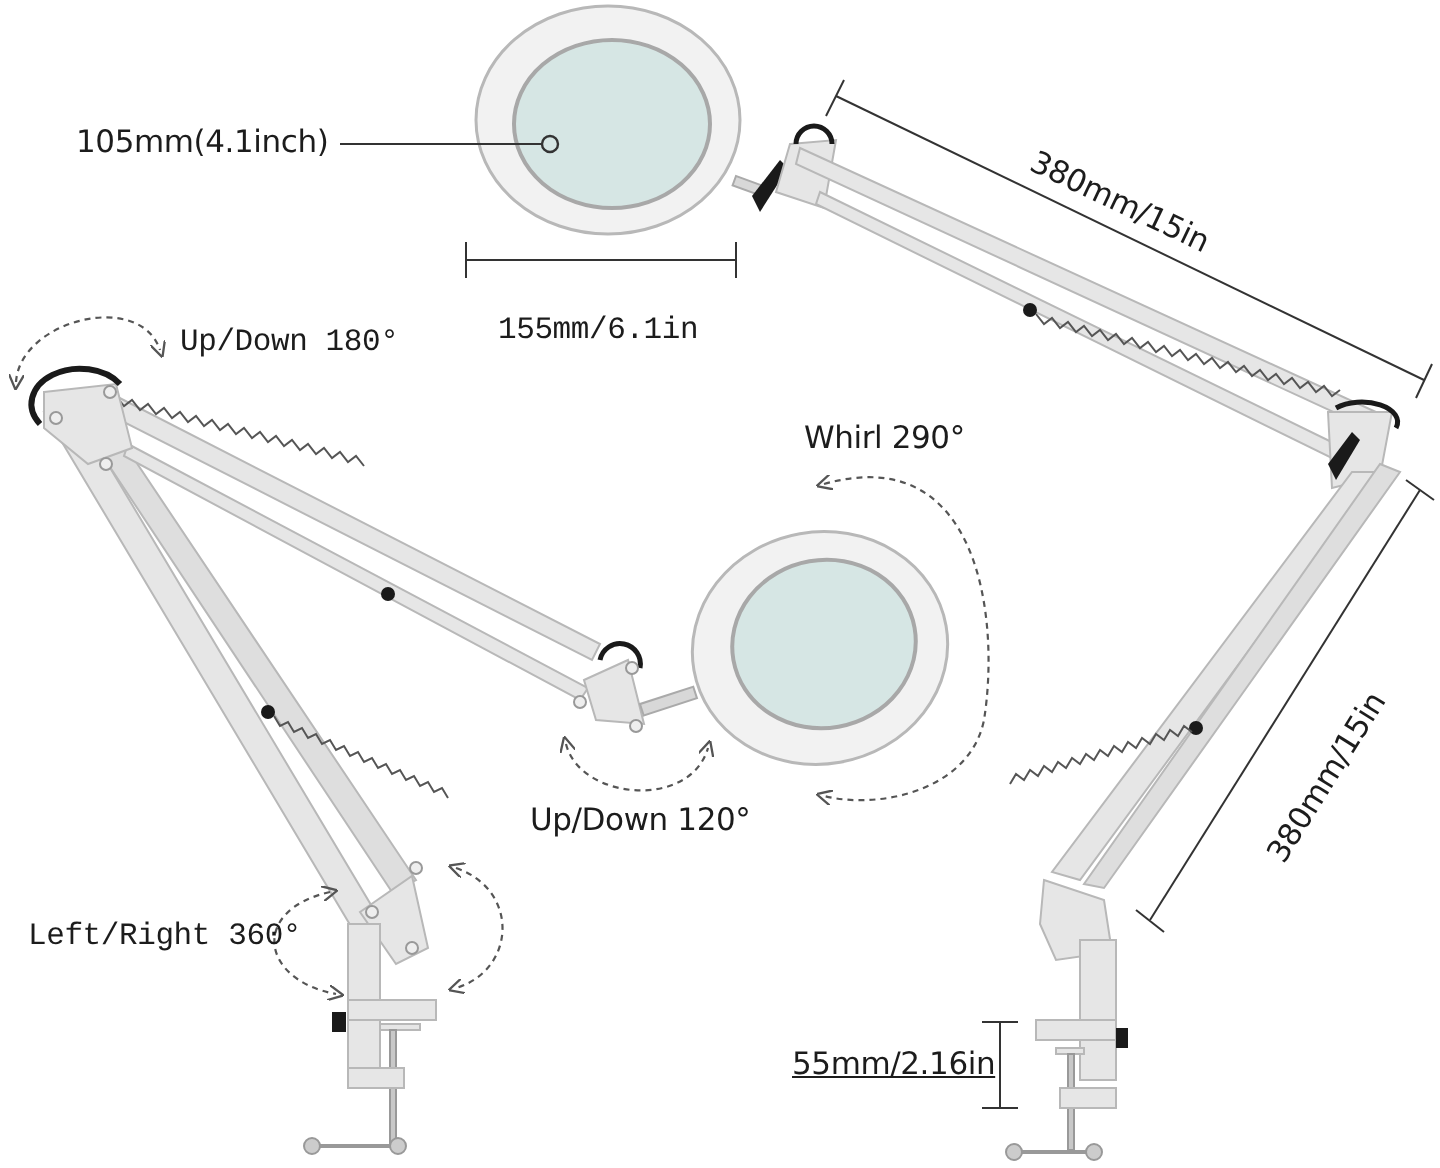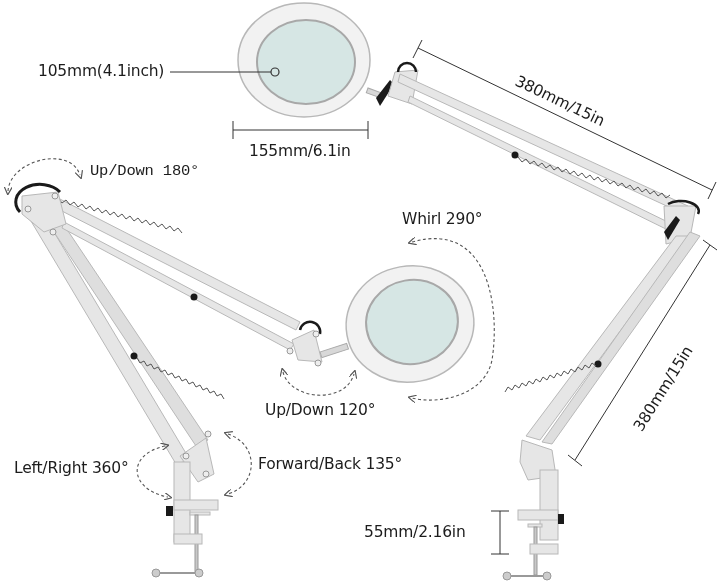--- a/index.html
+++ b/index.html
@@ -133,24 +133,23 @@
       <path d="M8,191 C10,160 70,145 80,175" marker-start="url(#arr)" marker-end="url(#arr)"></path>
       <path d="M412,242 C490,220 500,310 492,360 C485,395 440,405 412,398" marker-start="url(#arr)" marker-end="url(#arr)"></path>
       <path d="M283,372 C290,400 345,405 354,374" marker-start="url(#arr)" marker-end="url(#arr)"></path>
       <path d="M165,446 C125,455 130,490 168,497" marker-start="url(#arr)" marker-end="url(#arr)"></path>
       <path d="M228,434 C260,445 258,485 228,494" marker-start="url(#arr)" marker-end="url(#arr)"></path>
     </g>
   </svg>
 
   
   <div class="lbl" style="left:38px; top:62px;">105mm(4.1inch)</div>
-  <div class="lbl" style="left:249px; top:142px;">155mm/6.1in</div>
+  <div class="lbl" style="left:249px; top:156px;font-family:Liberation Mono, monospace;">155mm/6.1in</div>
   <div class="lbl rot" style="left:520px; top:72px; transform: rotate(25.5deg);">380mm/15in</div>
   <div class="lbl rot" style="left:630px; top:425px; transform: rotate(-58deg);">380mm/15in</div>
-  <div class="lbl" style="left:364px; top:523px;">55mm/2.16in</div>
+  <div class="lbl" style="left:396px; top:523px;text-decoration:underline;">55mm/2.16in</div>
 
   <div class="lbl" style="left:90px; top:162px;font-family:Liberation Mono, monospace;">Up/Down 180°</div>
   <div class="lbl" style="left:402px; top:210px;">Whirl 290°</div>
   <div class="lbl" style="left:265px; top:401px;">Up/Down 120°</div>
-  <div class="lbl" style="left:14px; top:459px;">Left/Right 360°</div>
-  <div class="lbl" style="left:258px; top:455px;">Forward/Back 135°</div>
+  <div class="lbl" style="left:14px; top:459px;font-family:Liberation Mono, monospace;">Left/Right 360°</div>
 
 </div>
 
 </body></html>

